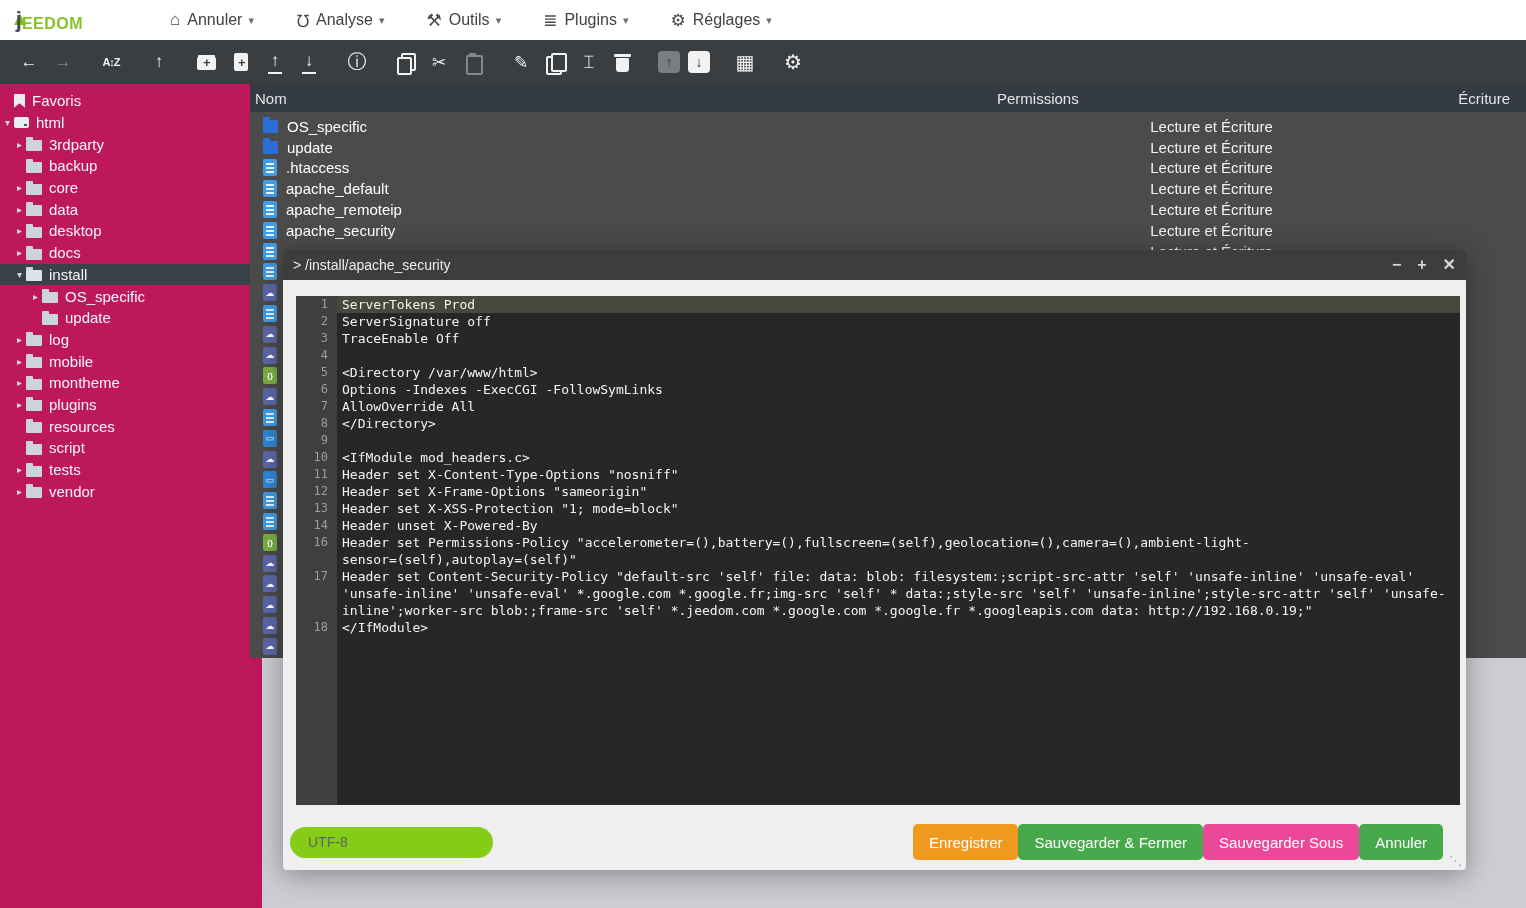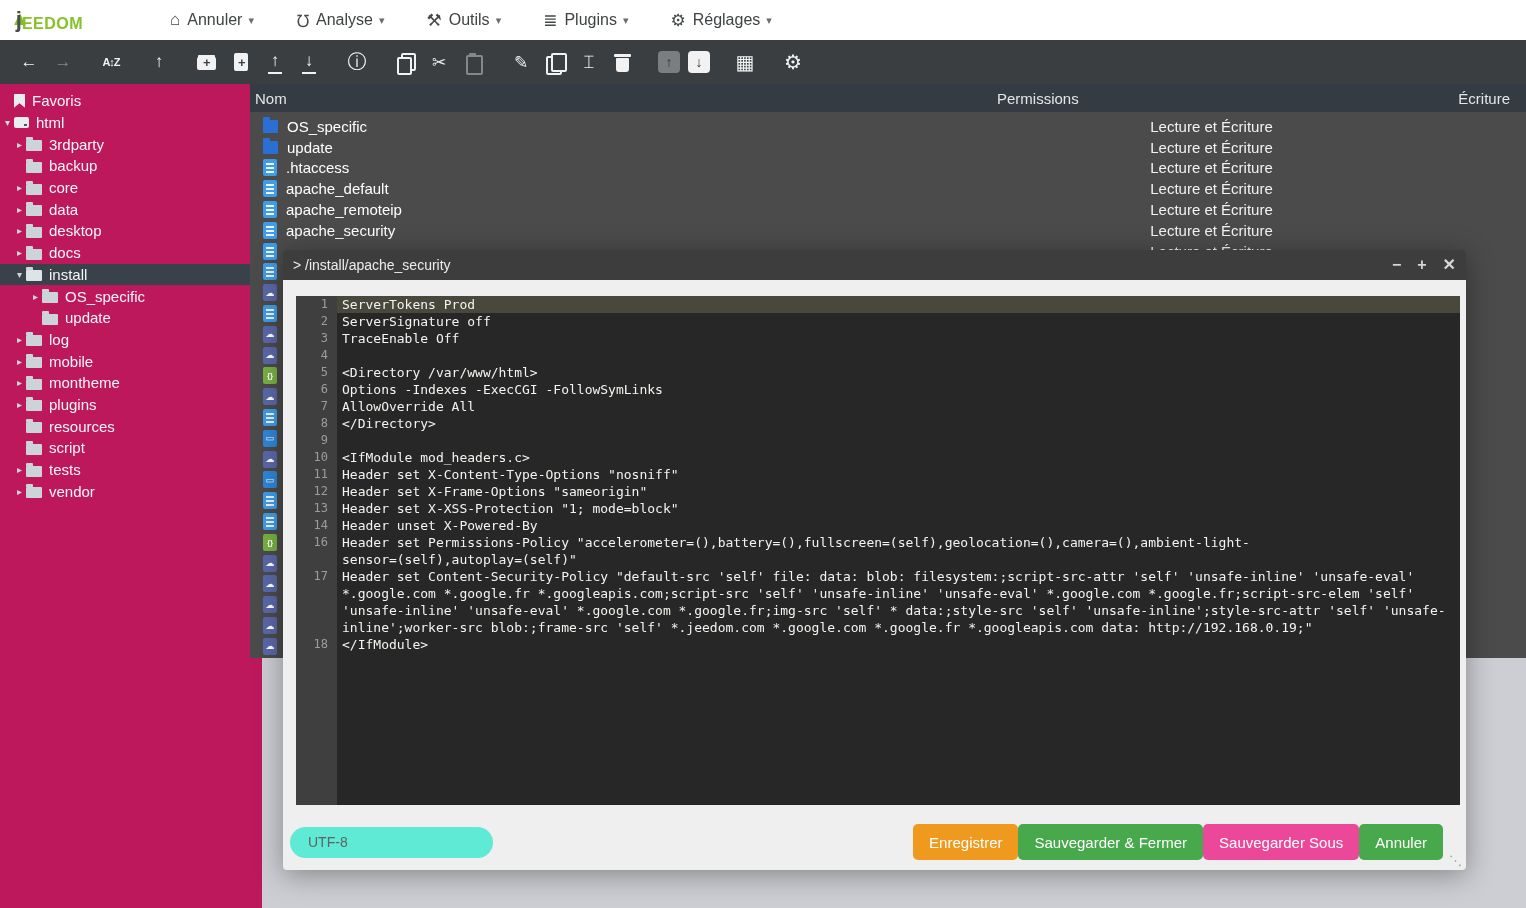--- a/index.html
+++ b/index.html
@@ -88,21 +88,21 @@
   .m-title .wbtns { margin-left:auto; display:flex; gap:16px; }
   .m-title .wbtn { color:#d6d6d6; font-size:16px; font-weight:bold; cursor:pointer; line-height:1; }
   .m-body { position:relative; height:590px; background:#efefef; border-radius:0 0 4px 4px; }
   .editor { position:absolute; left:13px; top:16px; width:1164px; height:509px; background:#272727; overflow:hidden; }
   .gutter-bg { position:absolute; left:0; top:0; bottom:0; width:41px; background:#3f3f3f; }
   .crow { position:relative; display:flex; font-family:"DejaVu Sans Mono", monospace; font-size:13px; line-height:17px; }
   .crow .ln { width:41px; flex:none; text-align:right; padding-right:9px; color:#9d9d9d; font-size:12px; }
   .crow .ct { flex:1; color:#f3f3ef; white-space:pre; padding-left:5px; }
   .crow.active .ct { background:#49483d; }
   .m-footer { position:absolute; left:0; right:0; bottom:10px; height:36px; display:flex; align-items:center; }
-  .enc-pill { margin-left:7px; width:203px; height:31px; background:#5eead4; border:none; border-radius:16px; color:#5f6366; font-size:14px; padding-left:18px; display:flex; align-items:center; }
+  .enc-pill { margin-left:7px; width:203px; height:31px; background:#84cc16; border:none; border-radius:16px; color:#5f6366; font-size:14px; padding-left:18px; display:flex; align-items:center; }
   .btns { margin-left:auto; display:flex; margin-right:23px; }
   .btn { height:36px; border:none; border-radius:5px; color:#fff; font-size:15px; padding:0 16px; font-family:"Liberation Sans",sans-serif; cursor:pointer; }
   .resize-dots { position:absolute; right:4px; bottom:2px; color:#9a9a9a; font-size:13px; cursor:nwse-resize; }
 </style>
 </head>
 <body>
 
 <div class="nav">
   <div class="logo">
     <span class="roof">▲</span>
@@ -538,24 +538,20 @@
           <div class="crow">
             <span class="ln"></span>
             <span class="ct">sensor=(self),autoplay=(self)"</span>
           </div>
           <div class="crow">
             <span class="ln">17</span>
             <span class="ct">Header set Content-Security-Policy "default-src 'self' file: data: blob: filesystem:;script-src-attr 'self' 'unsafe-inline' 'unsafe-eval'</span>
           </div>
           <div class="crow">
             <span class="ln"></span>
-            <span class="ct">*.google.com *.google.fr *.googleapis.com;script-src 'self' 'unsafe-inline' 'unsafe-eval' *.google.com *.google.fr;script-src-elem 'self'</span>
-          </div>
-          <div class="crow">
-            <span class="ln"></span>
             <span class="ct">'unsafe-inline' 'unsafe-eval' *.google.com *.google.fr;img-src 'self' * data:;style-src 'self' 'unsafe-inline';style-src-attr 'self' 'unsafe-</span>
           </div>
           <div class="crow">
             <span class="ln"></span>
             <span class="ct">inline';worker-src blob:;frame-src 'self' *.jeedom.com *.google.com *.google.fr *.googleapis.com data: http://192.168.0.19;"</span>
           </div>
           <div class="crow">
             <span class="ln">18</span>
             <span class="ct">&lt;/IfModule&gt;</span>
           </div>

